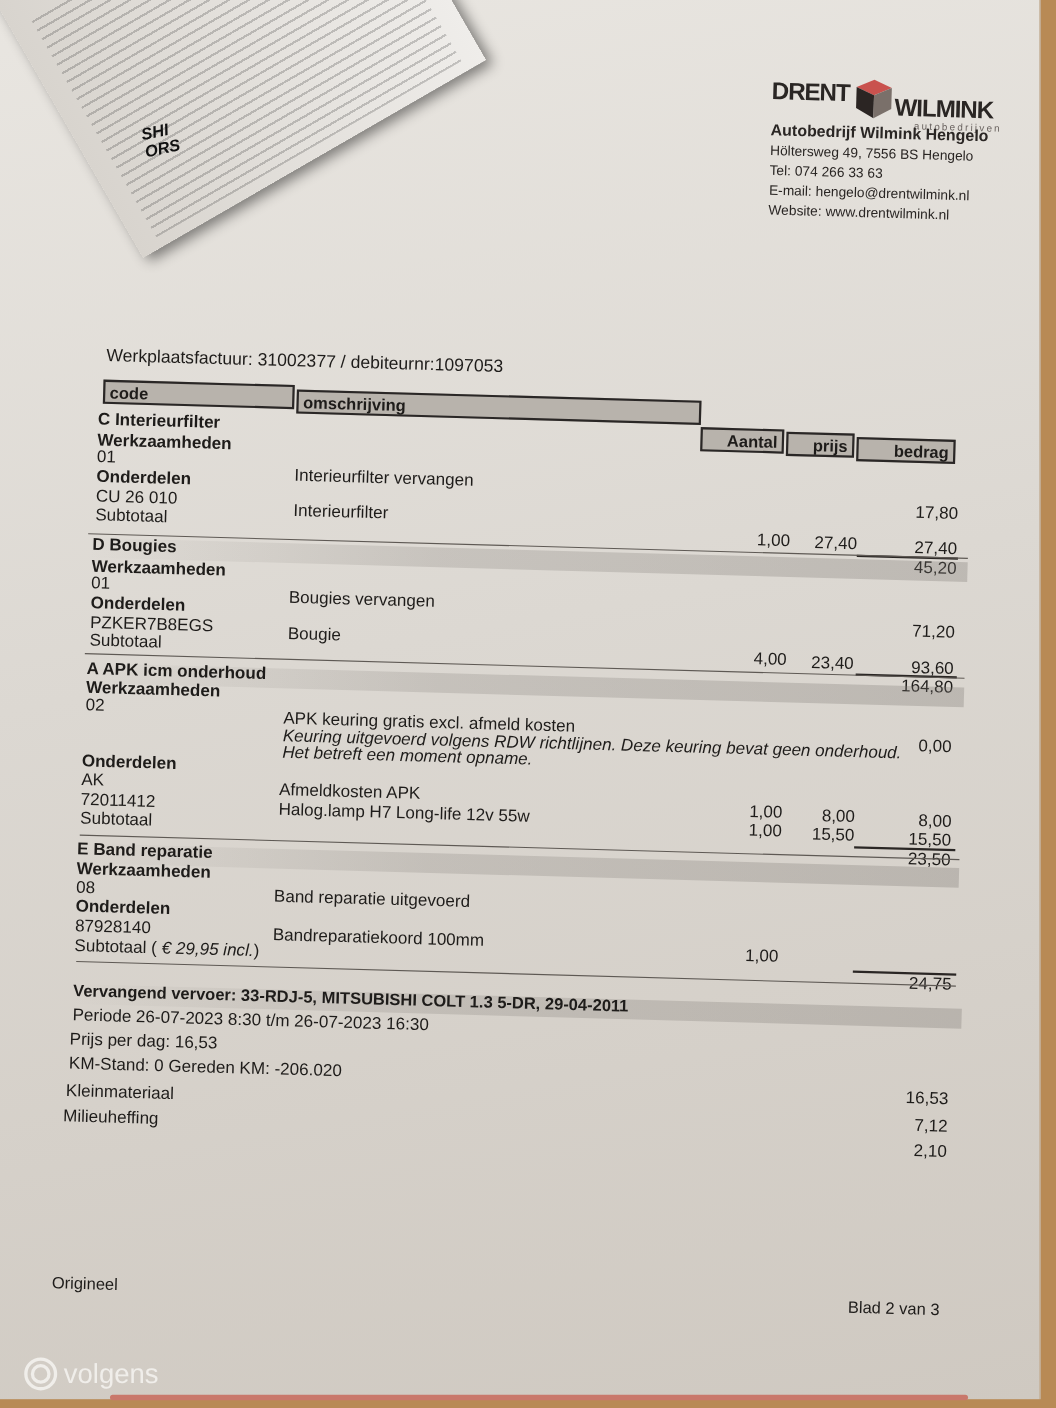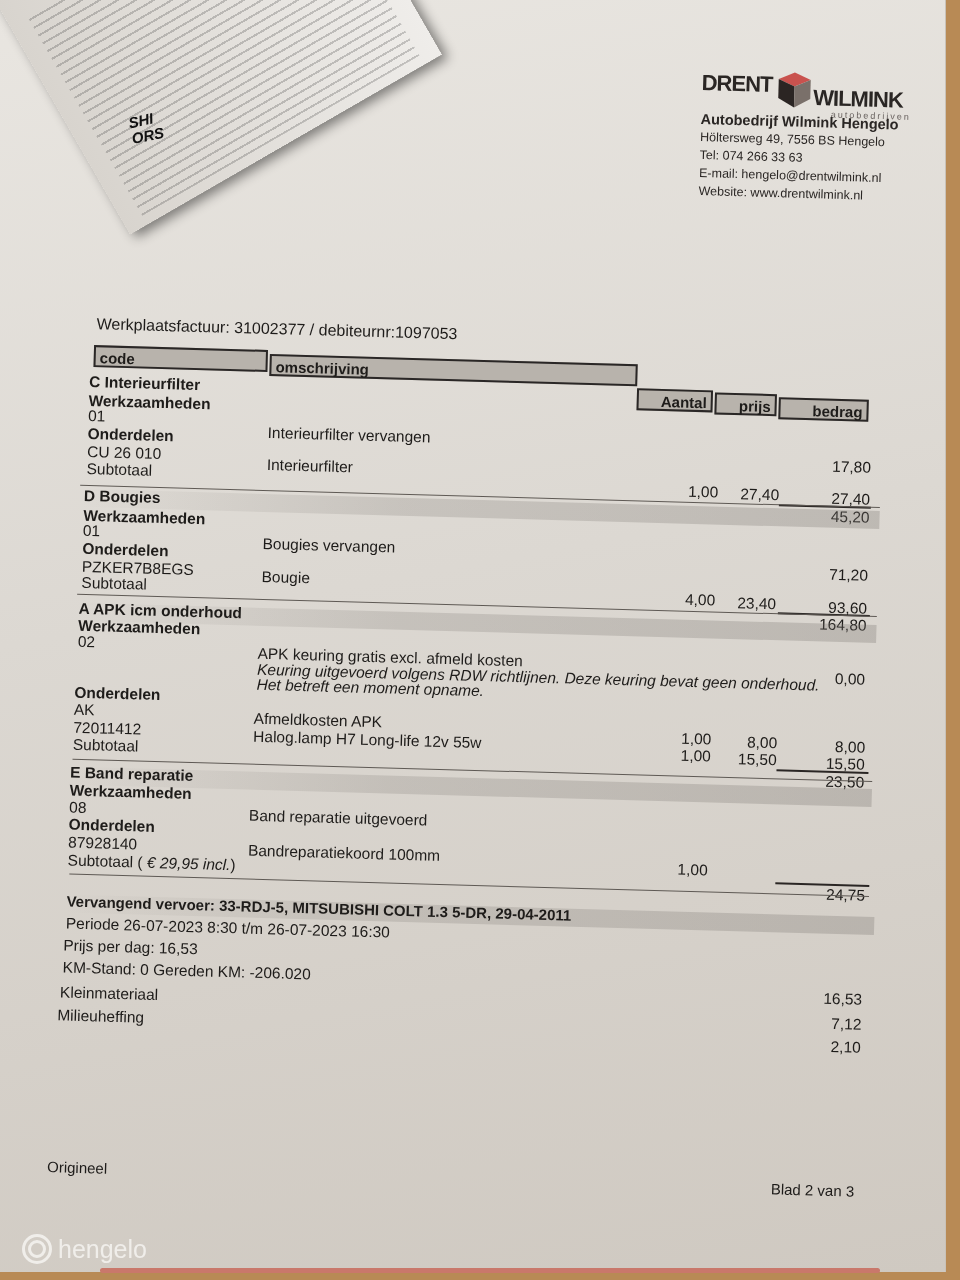--- a/index.html
+++ b/index.html
@@ -174,14 +174,14 @@
   <div class="row" style="left:62px;top:1170px;font-size:15px;">Origineel</div>
   <div class="row" style="left:786px;top:1172px;font-size:15px;">Blad 2 van 3</div>
 </div>
 
 <div class="redline"></div>
 
 <div class="watermark">
   <div class="wm-icon">
       <span></span>
     </div>
-  <span>hengelo</span>
+  <span>volgens</span>
 </div>
 
 </body></html>

